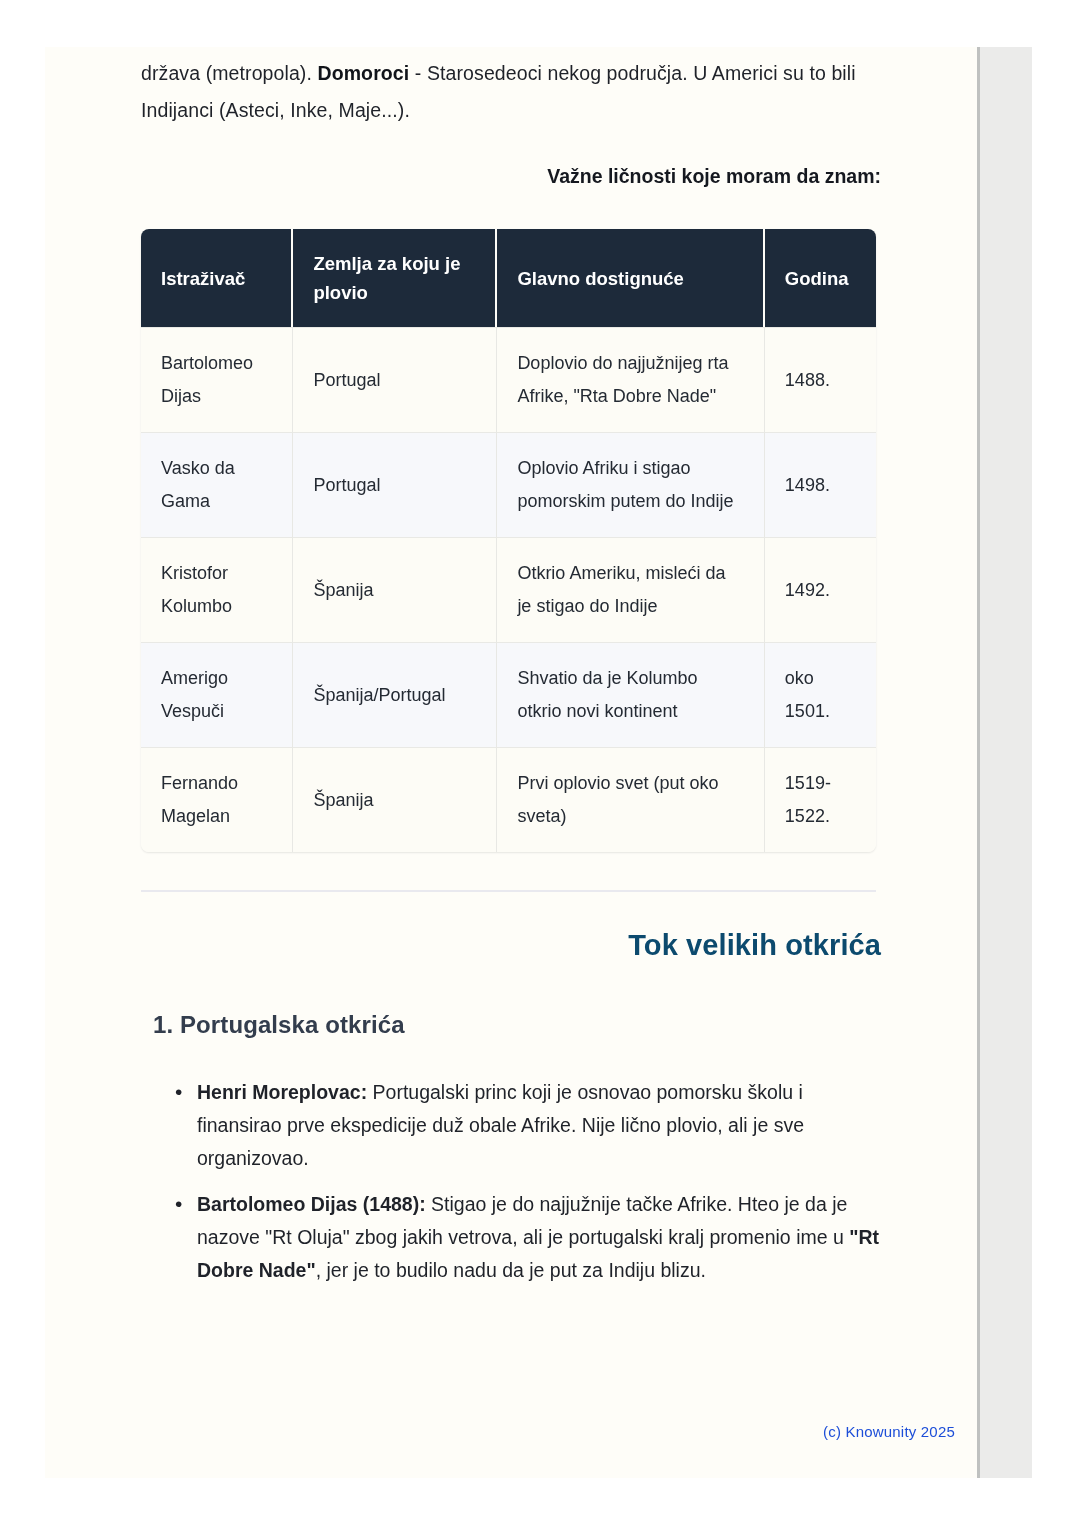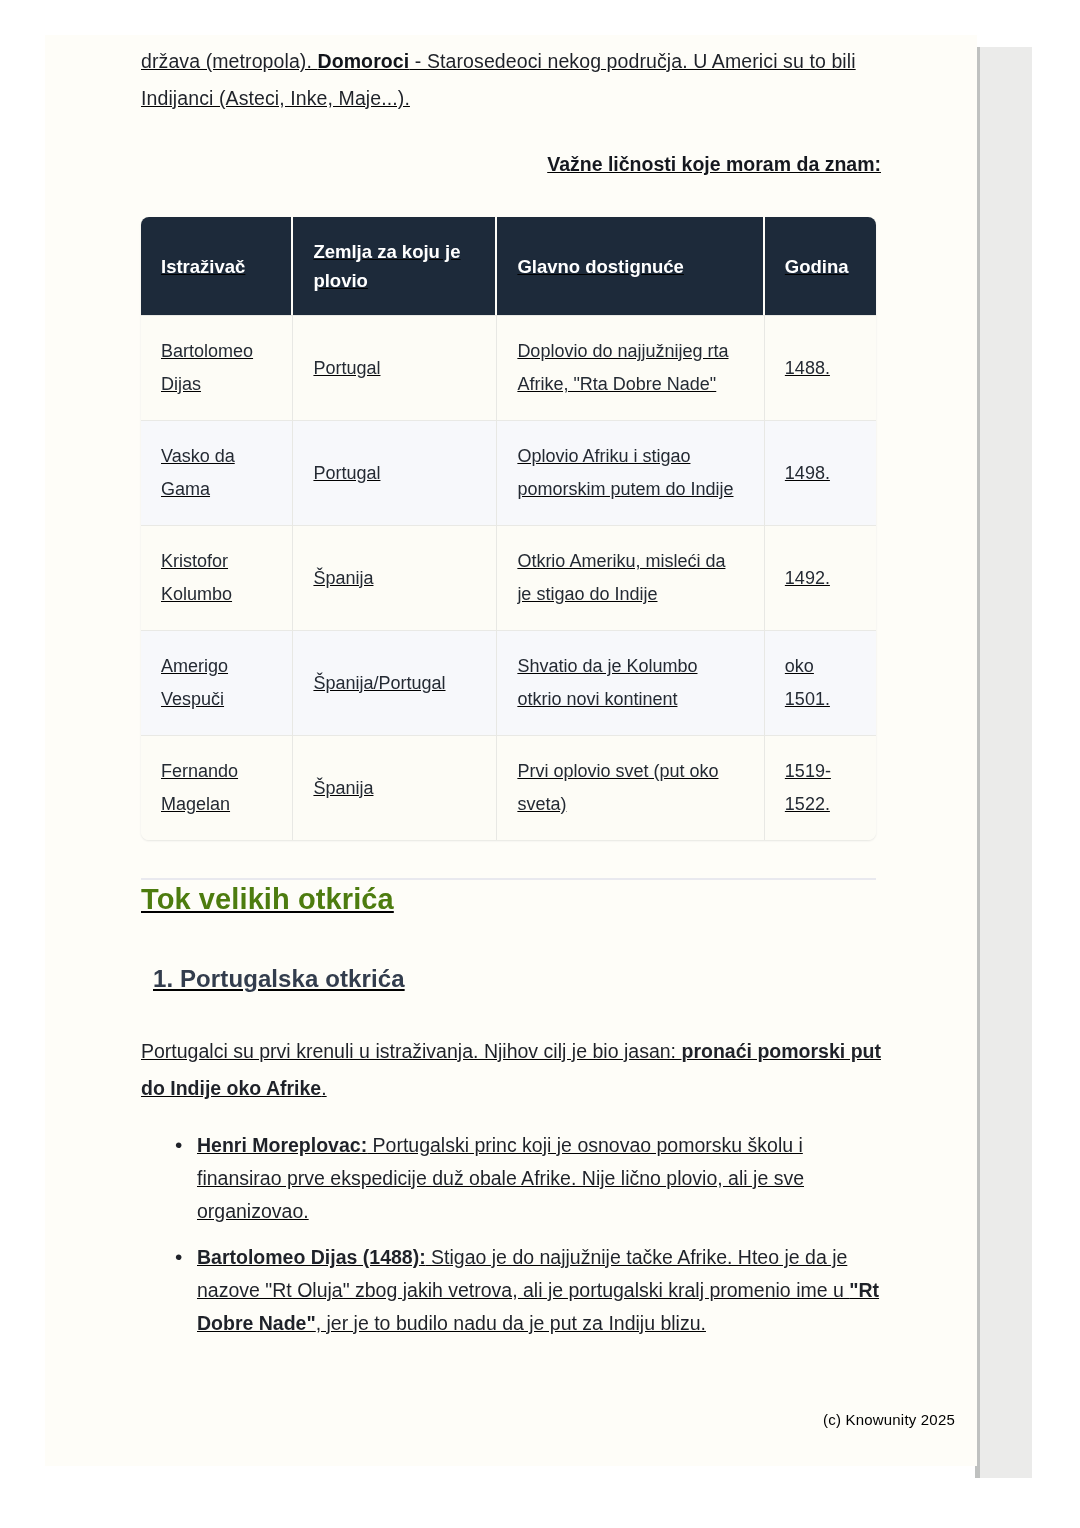--- a/index.html
+++ b/index.html
@@ -28,26 +28,25 @@
   .gutter-edge {
     position: absolute;
     left: 975px; top: 47px;
     width: 5px; height: 1431px;
     background: #bfc1c0;
   }
 
   
   .page {
     position: absolute;
-    left: 45px; top: 35px;
+    left: 45px; top: 47px;
     width: 932px;
     height: 1431px;
     background: #fefdf8;
     padding: 0 45px;
-    text-decoration: underline;
   }
 
   .content { width: 740px; margin: 0 auto; }
 
   p.para {
     margin: 0;
     font-size: 19.5px;
     line-height: 37px;
     color: #1f2229;
     letter-spacing: .1px;
@@ -112,25 +111,27 @@
   
   hr.rule {
     border: 0;
     border-top: 2px solid #e9e9ef;
     margin: 38px 0 0 0;
     width: 735px;
   }
 
   h2.sec {
     margin: 0;
+    padding-top: 34px;
     font-size: 29px;
     line-height: 38px;
     font-weight: bold;
-    color: #4d7c0f;
+    color: #0c4a6e;
     letter-spacing: .1px;
+    text-align: right;
   }
 
   h3.sub {
     margin: 12px;
     padding-top: 32px;
     font-size: 24px;
     line-height: 34px;
     font-weight: bold;
     color: #333d4d;
     letter-spacing: .1px;
@@ -164,21 +165,21 @@
     left: 0; top: -1px;
     font-size: 21px;
     color: #1f2229;
   }
 
   .watermark {
     position: absolute;
     right: 22px;
     bottom: 38px;
     font-size: 15px;
-    color: #000000;
+    color: #1d4ed8;
     letter-spacing: .2px;
     white-space: nowrap;
   }
 </style>
 </head>
 <body>
 
 <div id="root">
 
   <div class="gutter-edge"></div>
@@ -236,21 +237,20 @@
         </table>
       </div>
 
       <hr class="rule">
 
       <h2 class="sec">Tok velikih otkrića</h2>
 
 
       <h3 class="sub">1. Portugalska otkrića</h3>
 
-      <p class="justified"><span>Portugalci su prvi krenuli u istraživanja. Njihov cilj je bio jasan: </span><b>pronaći pomorski put do Indije oko Afrike</b><span>.</span></p>
 
       <ul class="bullets">
         <li><b>Henri Moreplovac:</b><span> Portugalski princ koji je osnovao pomorsku školu i finansirao prve ekspedicije duž obale Afrike. Nije lično plovio, ali je sve organizovao.</span></li>
         <li><b>Bartolomeo Dijas (1488):</b><span> Stigao je do najjužnije tačke Afrike. Hteo je da je nazove "Rt Oluja" zbog jakih vetrova, ali je portugalski kralj promenio ime u </span><b>"Rt Dobre Nade"</b><span>, jer je to budilo nadu da je put za Indiju blizu.</span></li>
       </ul>
 
     </div>
 
     <div class="watermark">(c) Knowunity 2025</div>
   </div>

